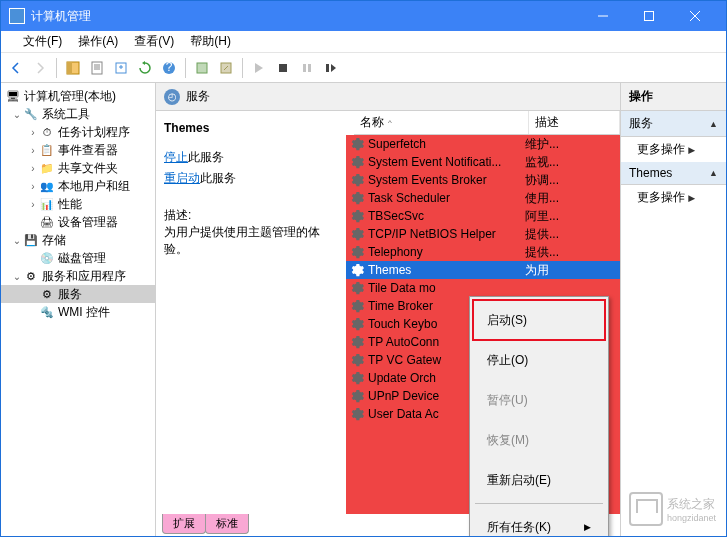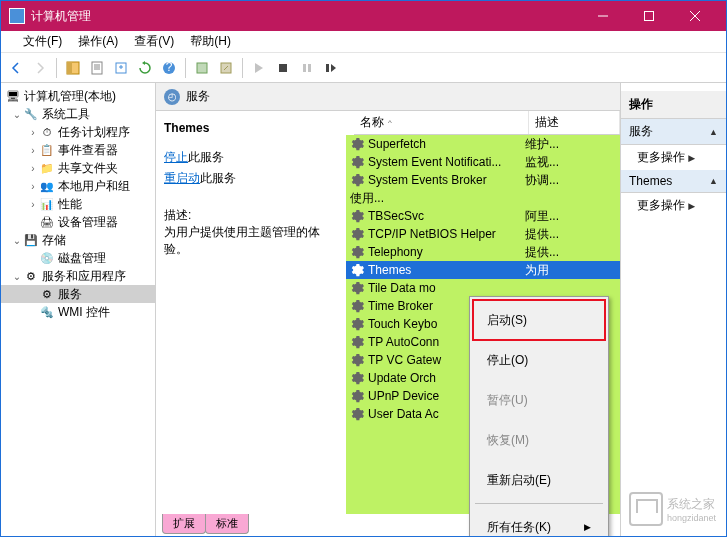--- a/index.html
+++ b/index.html
@@ -1,17 +1,17 @@
 <!DOCTYPE html>
 <html><head>
 <meta charset="utf-8">
 <style>
 * { margin:0; padding:0; box-sizing:border-box; font-family:"Microsoft YaHei","Segoe UI",sans-serif; font-size:12px; }
 body { background:#fff; width:727px; height:537px; overflow:hidden; position:relative; border:1px solid #1e6fd8; }
-.titlebar { background:#be185d; height:30px; display:flex; align-items:center; color:#fff; padding:0 8px; }
+.titlebar { background:#3b82f6; height:30px; display:flex; align-items:center; color:#fff; padding:0 8px; }
 .titlebar .app-icon { width:16px; height:16px; background:#4a90d9; border:1px solid #fff; margin-right:6px; }
 .titlebar .title { flex:1; }
 .win-btns { display:flex; gap:0; }
 .win-btn { width:46px; height:30px; display:flex; align-items:center; justify-content:center; color:#fff; }
 .menubar { background:#fff; height:22px; display:flex; align-items:center; padding:0 14px; border-bottom:1px solid #e5e5e5; }
 .menubar span { padding:2px 8px; }
 .toolbar { height:30px; display:flex; align-items:center; padding:0 4px; border-bottom:1px solid #d0d0d0; gap:2px; }
 .tbtn { width:22px; height:22px; display:flex; align-items:center; justify-content:center; border:1px solid transparent; }
 .tsep { width:1px; height:20px; background:#ccc; margin:0 3px; }
 .main { display:flex; height:calc(100% - 82px); }
@@ -27,31 +27,31 @@
 .detail-col { width:190px; padding:10px 8px; overflow:auto; flex-shrink:0; }
 .detail-col h3 { font-size:12px; font-weight:bold; margin-bottom:14px; }
 .detail-col a { color:#0066cc; text-decoration:underline; }
 .detail-col .line { margin-bottom:4px; }
 .desc-label { margin-top:20px; }
 .list-col { flex:1; display:flex; flex-direction:column; overflow:hidden; }
 .list-head { display:flex; height:24px; border-bottom:1px solid #d0d0d0; background:#fff;margin-left:8px; }
 .list-head .col { padding:4px 6px; border-right:1px solid #e5e5e5; display:flex; align-items:center; gap:4px; }
 .col-name { width:175px; }
 .col-desc { flex:1; }
-.list-body { flex:1; overflow-y:scroll; background:#bef264; }
+.list-body { flex:1; overflow-y:scroll; background:#ef4444; }
 .svc-row { display:flex; height:18px; align-items:center; }
 .svc-row .svc-name { width:175px; padding-left:4px; display:flex; align-items:center; gap:4px; overflow:hidden; white-space:nowrap; }
 .svc-row .svc-desc { flex:1; padding-left:4px; white-space:nowrap; overflow:hidden; }
 .svc-row.selected { background:#1e6fd8; color:#fff; }
 .svc-row.selected .gear { fill:#fff; }
 .gear-icon { width:14px; height:14px; flex-shrink:0; display:inline-flex; }
 .tabs-strip { height:22px; display:flex; align-items:flex-start; padding-left:6px; }
 .tab { background:#f9a8d4; border:1px solid #999; border-top:none; border-radius:0 0 4px 4px; padding:2px 10px; margin-right:-1px; font-size:11px; }
 .actions-panel { width:105px; background:#fff; flex-shrink:0; }
-.actions-panel .ap-header { height:28px; background:#f0f0f0; border-bottom:1px solid #d0d0d0; display:flex; align-items:center; padding-left:8px; font-weight:bold;margin-top:8px; }
+.actions-panel .ap-header { height:28px; background:#f0f0f0; border-bottom:1px solid #d0d0d0; display:flex; align-items:center; padding-left:8px; font-weight:bold; }
 .ap-section-hdr { background:#e1ecf7; padding:4px 8px; display:flex; justify-content:space-between; align-items:center; border-bottom:1px solid #d0d0d0; }
 .ap-item { padding:4px 16px; }
 .ap-caret { font-size:9px; color:#333; }
 .ctx-menu { position:absolute; background:#f0f0f0; border:1px solid #999; box-shadow:2px 2px 4px rgba(0,0,0,.3); width:140px; padding:3px; z-index:100; }
 .ctx-item { padding:20px 14px; display:flex; justify-content:space-between; align-items:center; height:22px; }
 .ctx-item.disabled { color:#888; }
 .ctx-item.highlighted-box { outline:2px solid #e81123; outline-offset:-1px; }
 .ctx-sep { height:1px; background:#c0c0c0; margin:3px 2px; }
 .ctx-arrow { font-size:9px; }
 svg.gear { fill:#666; }
@@ -289,20 +289,28 @@
                 <span class="gear-icon">
                   <svg class="gear" viewBox="0 0 16 16" width="14" height="14">
                     <path d="M8 5a3 3 0 100 6 3 3 0 000-6zm6.5 3c0-.3 0-.6-.1-.9l1.6-1.2-1.5-2.6-1.9.7c-.5-.4-1-.7-1.6-.9L10.7 1H7.3l-.3 2.1c-.6.2-1.1.5-1.6.9l-1.9-.7L2 5.9l1.6 1.2c-.1.3-.1.6-.1.9s0 .6.1.9L2 10.1l1.5 2.6 1.9-.7c.5.4 1 .7 1.6.9l.3 2.1h3.4l.3-2.1c.6-.2 1.1-.5 1.6-.9l1.9.7 1.5-2.6-1.6-1.2c.1-.3.1-.6.1-.9z"></path>
                   </svg>
                 </span>
                 <span>System Events Broker</span>
               </div>
               <div class="svc-desc">协调...</div>
             </div>
             <div class="svc-row">
+              <div class="svc-name">
+                <span class="gear-icon">
+                  <svg class="gear" viewBox="0 0 16 16" width="14" height="14">
+                    <path d="M8 5a3 3 0 100 6 3 3 0 000-6zm6.5 3c0-.3 0-.6-.1-.9l1.6-1.2-1.5-2.6-1.9.7c-.5-.4-1-.7-1.6-.9L10.7 1H7.3l-.3 2.1c-.6.2-1.1.5-1.6.9l-1.9-.7L2 5.9l1.6 1.2c-.1.3-.1.6-.1.9s0 .6.1.9L2 10.1l1.5 2.6 1.9-.7c.5.4 1 .7 1.6.9l.3 2.1h3.4l.3-2.1c.6-.2 1.1-.5 1.6-.9l1.9.7 1.5-2.6-1.6-1.2c.1-.3.1-.6.1-.9z"></path>
+                  </svg>
+                </span>
+                <span>Task Scheduler</span>
+              </div>
               <div class="svc-desc">使用...</div>
             </div>
             <div class="svc-row">
               <div class="svc-name">
                 <span class="gear-icon">
                   <svg class="gear" viewBox="0 0 16 16" width="14" height="14">
                     <path d="M8 5a3 3 0 100 6 3 3 0 000-6zm6.5 3c0-.3 0-.6-.1-.9l1.6-1.2-1.5-2.6-1.9.7c-.5-.4-1-.7-1.6-.9L10.7 1H7.3l-.3 2.1c-.6.2-1.1.5-1.6.9l-1.9-.7L2 5.9l1.6 1.2c-.1.3-.1.6-.1.9s0 .6.1.9L2 10.1l1.5 2.6 1.9-.7c.5.4 1 .7 1.6.9l.3 2.1h3.4l.3-2.1c.6-.2 1.1-.5 1.6-.9l1.9.7 1.5-2.6-1.6-1.2c.1-.3.1-.6.1-.9z"></path>
                   </svg>
                 </span>
                 <span>TBSecSvc</span>

